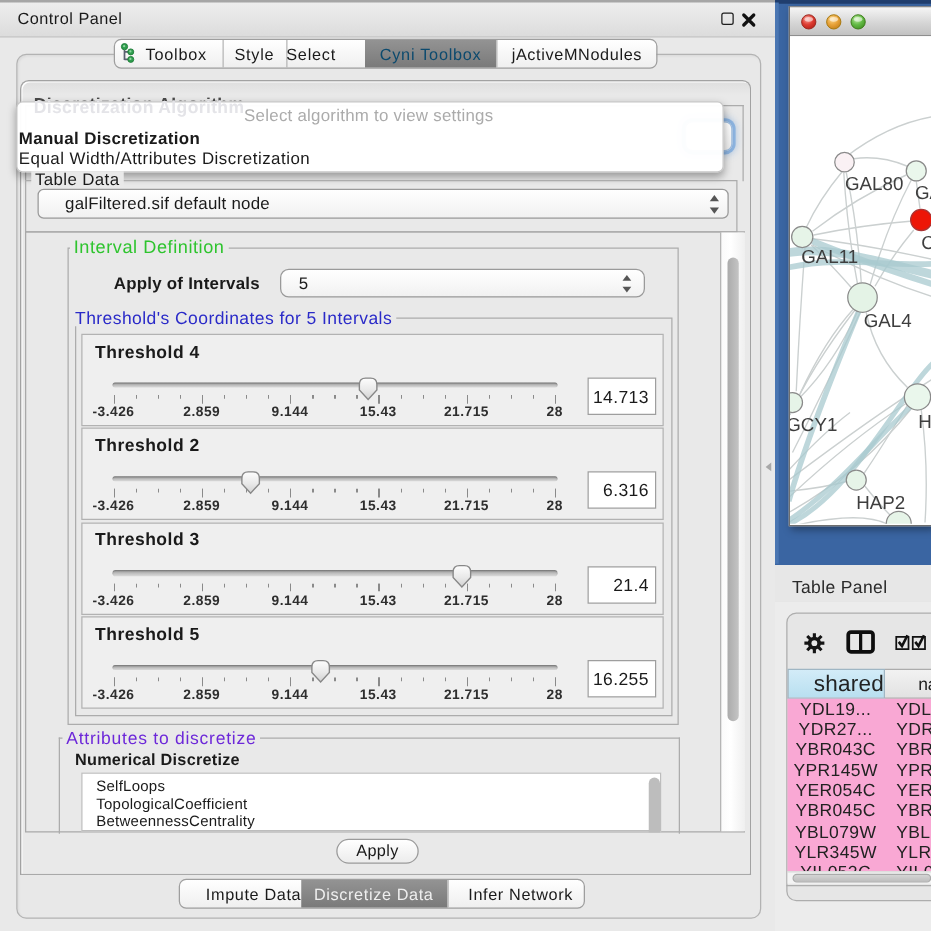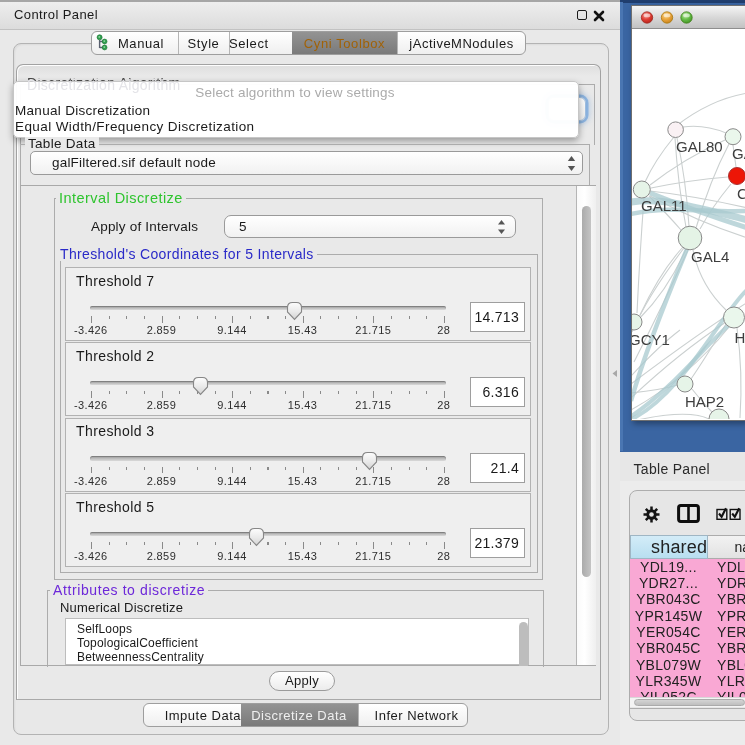--- a/index.html
+++ b/index.html
@@ -1,18 +1,18 @@
 <!DOCTYPE html>
 <html><head>
 <meta charset="utf-8">
 <style>
 html,body{margin:0;padding:0}
 body{width:745px;height:745px;position:relative;overflow:hidden;background:#E9E9E9;font-family:"Liberation Sans",sans-serif;font-size:13px;color:#1A1A1A}
 .ab{position:absolute}
-.bold{font-weight:normal}
+.bold{font-weight:bold}
 svg{position:absolute;overflow:visible}
 </style>
 </head>
 <body>
 
 <div class="ab" style="left:0;top:0;width:620px;height:29px;background:linear-gradient(#EFEFEF,#DCDCDC);border-bottom:1px solid #C2C2C2"></div>
 <div class="ab" style="left:0;top:0;width:620px;height:2px;background:#A6A6A6"></div>
 <div class="ab" style="left:14px;top:7px;font-size:13px;letter-spacing:.4px">Control Panel</div>
 <div class="ab" style="left:577px;top:10px;width:8px;height:8px;border:1.6px solid #1C1C1C;border-radius:2px"></div>
 <svg class="ab" style="left:593px;top:10px" width="12" height="12" viewBox="0 0 12 12">
@@ -30,67 +30,67 @@
 <div class="ab" style="left:397px;top:32px;width:1px;height:22px;background:#B5B5B5"></div>
 <svg class="ab" style="left:96px;top:34px" width="13" height="18" viewBox="0 0 13 18">
 <path d="M3.6 6 L3.6 14 M3.6 7.5 L8 7.5 M3.6 13.5 L8 13.5" stroke="#5A6070" stroke-width="1.4" fill="none"></path>
 <circle cx="3.6" cy="3.3" r="2.5" fill="#2F9E4E" stroke="#1F7A38" stroke-width=".7"></circle>
 <circle cx="8.6" cy="7.5" r="2.4" fill="#2F9E4E" stroke="#1F7A38" stroke-width=".7"></circle>
 <circle cx="8.6" cy="13.5" r="2.4" fill="#2F9E4E" stroke="#1F7A38" stroke-width=".7"></circle>
 <circle cx="3.3" cy="2.9" r=".9" fill="#8FD6A0"></circle>
     <circle cx="8.3" cy="7.1" r=".9" fill="#8FD6A0"></circle>
     <circle cx="8.3" cy="13.1" r=".9" fill="#8FD6A0"></circle>
 </svg>
-<div class="ab" style="left:111px;top:36px;width:60px;text-align:center;letter-spacing:.6px">Manual</div>
+<div class="ab" style="left:111px;top:36px;width:60px;text-align:center;letter-spacing:.6px">Toolbox</div>
 <div class="ab" style="left:178px;top:36px;width:51px;text-align:center;letter-spacing:.6px">Style</div>
 <div class="ab" style="left:229px;top:36px;width:63px;letter-spacing:.6px">Select</div>
-<div class="ab" style="left:292px;top:36px;width:105px;text-align:center;color:#a16207;letter-spacing:.6px">Cyni Toolbox</div>
+<div class="ab" style="left:292px;top:36px;width:105px;text-align:center;color:#0c4a6e;letter-spacing:.6px">Cyni Toolbox</div>
 <div class="ab" style="left:397px;top:36px;width:129px;text-align:center;letter-spacing:.5px">jActiveMNodules</div>
 
 <div class="ab" style="left:20px;top:84px;width:573px;height:60px;border:1px solid #ACACAC;border-bottom:none"></div>
 
 <div class="ab" style="left:548px;top:97px;width:38px;height:24px;border-radius:6px;background:linear-gradient(#FFF,#EDEDED);border:1px solid #9FBEE0;box-sizing:border-box;box-shadow:0 0 0 2.5px rgba(125,170,220,.8),0 0 6px 3px rgba(125,170,220,.55)"></div>
 
 <div class="ab" style="left:27px;top:78.4px;width:300px;height:2.3px;overflow:hidden">
     <div class="bold" style="font-size:14px;letter-spacing:.3px;color:#4A4A4A;margin-top:-3.2px">Discretization Algorithm</div>
   </div>
 
 <div class="ab" style="left:13px;top:80.5px;width:564px;height:55px;background:rgba(255,255,255,.97);border:1px solid #C6C6C6;border-radius:5px;box-shadow:0 3px 7px rgba(0,0,0,.35)"></div>
 <div class="ab bold" style="left:27px;top:76.5px;font-size:14px;letter-spacing:.3px;color:#E4E4E8">Discretization Algorithm</div>
 <div class="ab" style="left:13px;top:85px;width:564px;text-align:center;color:#ABABAB;font-size:13.5px;letter-spacing:.2px">Select algorithm to view settings</div>
 <div class="ab bold" style="left:15px;top:102.5px;font-size:13.5px;letter-spacing:.3px">Manual Discretization</div>
-<div class="ab" style="left:15px;top:119px;font-size:13.5px;letter-spacing:.4px">Equal Width/Frequency Discretization</div>
+<div class="ab" style="left:15px;top:119px;font-size:13.5px;letter-spacing:.4px">Equal Width/Attributes Discretization</div>
 
 <div class="ab" style="left:20px;top:144px;width:568px;height:40px;border:1px solid #ACACAC"></div>
 <div class="ab" style="left:25px;top:137px;background:#E9E9E9;padding:0 3px;line-height:14px;font-size:13.5px;letter-spacing:.3px">Table Data</div>
 <div class="ab" style="left:30px;top:151px;width:553px;height:24px;box-sizing:border-box;border:1px solid #9A9A9A;border-radius:5px;background:linear-gradient(#FFFFFF,#F1F1F1);line-height:22px;padding-left:21px;font-size:13.5px;letter-spacing:.2px">galFiltered.sif default node
 <svg style="position:absolute;right:6px;top:4px" width="9" height="15" viewBox="0 0 9 15">
       <path d="M4.5 0 L8.2 5 H0.8 Z" fill="#555"></path>
       <path d="M4.5 15 L8.2 10 H0.8 Z" fill="#555"></path>
     </svg></div>
 
 <div class="ab" style="left:20px;top:185px;width:576px;height:481px;border:1px solid #A9A9A9;box-sizing:border-box"></div>
 
 <div class="ab" style="left:576px;top:186px;width:19.5px;height:479px;background:linear-gradient(90deg,#FAFAFA,#FFFFFF 40%,#EFEFEF);border-left:1px solid #B5B5B5;box-sizing:border-box"></div>
 <div class="ab" style="left:582px;top:206px;width:8.5px;height:371px;background:linear-gradient(90deg,#ABABAB,#C4C4C4);border-radius:5px"></div>
 
 <div class="ab" style="left:54px;top:198px;width:487px;height:380px;border:1px solid #ACACAC"></div>
-<div class="ab" style="left:56px;top:191px;background:#E9E9E9;padding:0 3px;line-height:14px;color:#2EC42E;font-size:14.5px;letter-spacing:.45px">Interval Discretize</div>
+<div class="ab" style="left:56px;top:191px;background:#E9E9E9;padding:0 3px;line-height:14px;color:#2EC42E;font-size:14.5px;letter-spacing:.45px">Interval Definition</div>
 <div class="ab bold" style="left:91px;top:219px;font-size:13.5px;letter-spacing:.2px">Apply of Intervals</div>
 <div class="ab" style="left:224px;top:215px;width:292px;height:23px;box-sizing:border-box;border:1px solid #9A9A9A;border-radius:7px;background:linear-gradient(#FFFFFF,#F1F1F1);line-height:21px;padding-left:14px;font-size:13.5px">5
 <svg style="position:absolute;right:9px;top:4px" width="9" height="14" viewBox="0 0 9 14">
       <path d="M4.5 0 L8 4.6 H1 Z" fill="#555"></path>
       <path d="M4.5 14 L8 9.4 H1 Z" fill="#555"></path>
     </svg></div>
 
 <div class="ab" style="left:60px;top:254px;width:476px;height:317px;border:1px solid #ACACAC"></div>
 <div class="ab" style="left:57px;top:247px;background:#E9E9E9;padding:0 3px;line-height:14px;color:#2A2AC8;font-size:14px;letter-spacing:.35px">Threshold's Coordinates for 5 Intervals</div>
 
 <div class="ab" style="left:65px;top:267px;width:466px;height:74px;background:#EFEFEF;border:1px solid #B2B2B2;box-sizing:border-box"></div>
-<div class="ab bold" style="left:76px;top:272.5px;font-size:14px;letter-spacing:.4px">Threshold 7</div>
+<div class="ab bold" style="left:76px;top:272.5px;font-size:14px;letter-spacing:.4px">Threshold 4</div>
 <div class="ab" style="left:90px;top:305.5px;width:356px;height:4.5px;border-radius:3px;background:linear-gradient(#9E9E9E,#DADADA);box-shadow:inset 0 1px 1px rgba(0,0,0,.25)"></div>
 <div class="ab" style="left:90.8px;top:316px;width:354px;height:3.2px;background:repeating-linear-gradient(90deg,#8A8A8A 0,#8A8A8A 1px,transparent 1px,transparent 17.65px)"></div>
 <div class="ab" style="left:90.8px;top:316px;width:354px;height:6.5px;background:repeating-linear-gradient(90deg,#8A8A8A 0,#8A8A8A 1px,transparent 1px,transparent 70.6px)"></div>
 <div class="ab bold" style="left:60.8px;top:324px;width:60px;text-align:center;font-size:11px;letter-spacing:.4px;color:#2E2E2E">-3.426</div>
 <div class="ab bold" style="left:131.4px;top:324px;width:60px;text-align:center;font-size:11px;letter-spacing:.4px;color:#2E2E2E">2.859</div>
 <div class="ab bold" style="left:202.0px;top:324px;width:60px;text-align:center;font-size:11px;letter-spacing:.4px;color:#2E2E2E">9.144</div>
 <div class="ab bold" style="left:272.6px;top:324px;width:60px;text-align:center;font-size:11px;letter-spacing:.4px;color:#2E2E2E">15.43</div>
 <div class="ab bold" style="left:343.2px;top:324px;width:60px;text-align:center;font-size:11px;letter-spacing:.4px;color:#2E2E2E">21.715</div>
 <div class="ab bold" style="left:413.8px;top:324px;width:60px;text-align:center;font-size:11px;letter-spacing:.4px;color:#2E2E2E">28</div>
 <svg class="ab" style="left:286.1px;top:300.5px" width="17" height="20" viewBox="0 0 17 20">
@@ -162,21 +162,21 @@
 <svg class="ab" style="left:248.2px;top:526.5px" width="17" height="20" viewBox="0 0 17 20">
     <defs>
       <linearGradient id="tg3" x1="0" y1="0" x2="0" y2="1">
         <stop offset="0" stop-color="#FDFDFD"></stop>
         <stop offset=".55" stop-color="#E9E9E9"></stop>
         <stop offset="1" stop-color="#D2D2D2"></stop>
       </linearGradient>
     </defs>
     <path d="M1.5 6.5 Q1.5 1.5 6.5 1.5 L10.5 1.5 Q15.5 1.5 15.5 6.5 L15.5 11 L8.5 18.5 L1.5 11 Z" fill="url(#tg3)" stroke="#878787" stroke-width="1.1"></path>
   </svg>
-<div class="ab" style="left:470px;top:528px;width:55px;height:30px;background:#FFF;border:1px solid #9E9E9E;box-sizing:border-box;line-height:29px;text-align:right;padding-right:5px;font-size:14px;letter-spacing:.3px">21.379</div>
+<div class="ab" style="left:470px;top:528px;width:55px;height:30px;background:#FFF;border:1px solid #9E9E9E;box-sizing:border-box;line-height:29px;text-align:right;padding-right:5px;font-size:14px;letter-spacing:.3px">16.255</div>
 
 <div class="ab" style="left:47px;top:590px;width:495px;height:76px;border:1px solid #ACACAC;border-bottom:none"></div>
 <div class="ab" style="left:50px;top:583px;background:#E9E9E9;padding:0 3px;line-height:14px;color:#6d28d9;font-size:14px;letter-spacing:.6px">Attributes to discretize</div>
 <div class="ab bold" style="left:60px;top:600px;letter-spacing:.2px">Numerical Discretize</div>
 <div class="ab" style="left:65px;top:618px;width:464px;height:47px;background:#FFF;border:1px solid #BDBDBD;box-sizing:border-box;overflow:hidden;line-height:14.2px;padding:3px 0 0 11px;font-size:12px;letter-spacing:.2px">SelfLoops<br>TopologicalCoefficient<br>BetweennessCentrality</div>
 <div class="ab" style="left:518.5px;top:621.5px;width:9px;height:44px;background:#BDBDBD;border-radius:5px 5px 0 0"></div>
 
 <div class="ab" style="left:269px;top:671px;width:66px;height:20px;background:linear-gradient(#FFFFFF,#ECECEC);border:1px solid #9B9B9B;border-radius:10px;box-sizing:border-box;text-align:center;line-height:18px;letter-spacing:.3px">Apply</div>
 
 <div class="ab" style="left:143px;top:702.5px;width:325px;height:24px;background:linear-gradient(#FFFFFF,#EFEFEF);border:1px solid #9E9E9E;border-radius:6px;box-sizing:border-box"></div>

